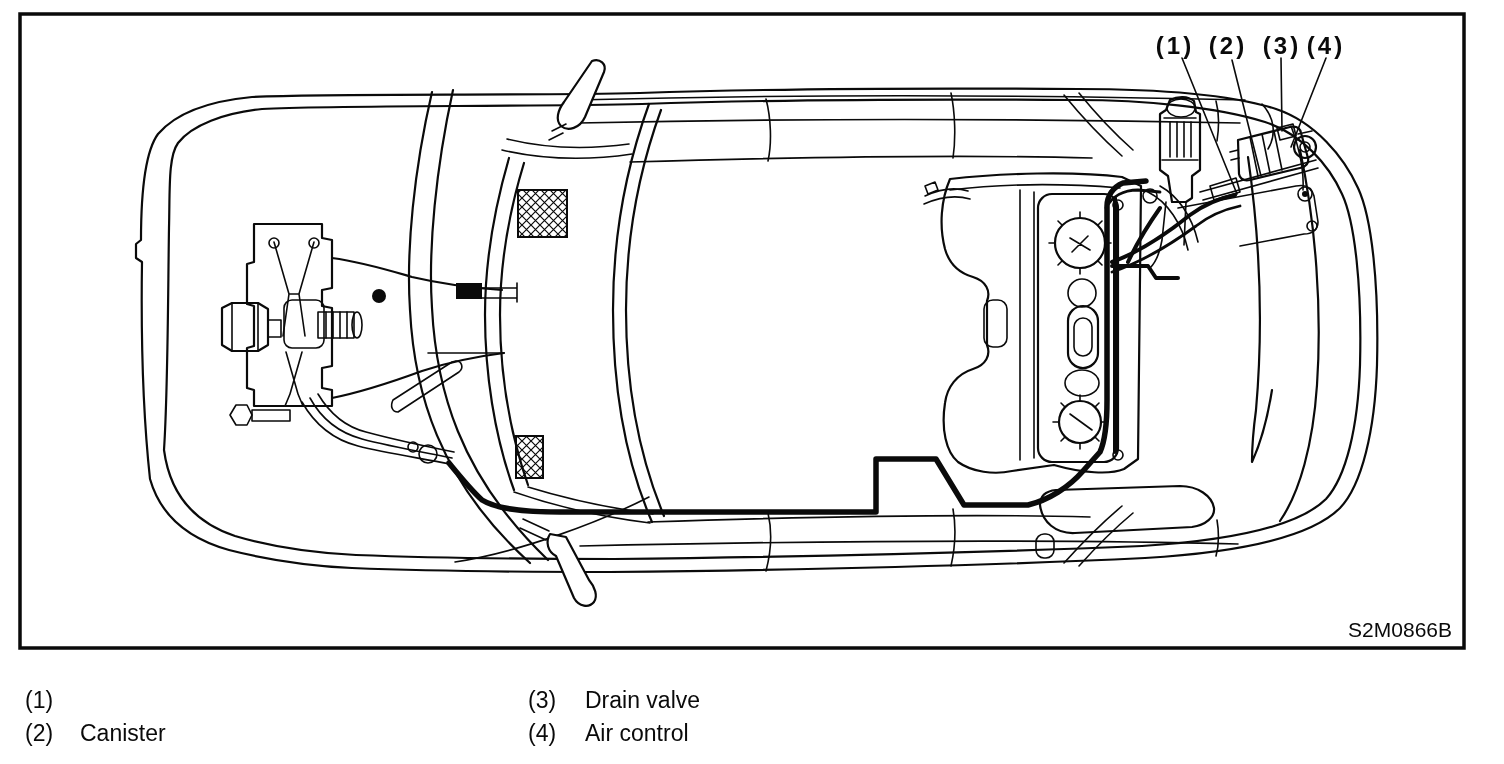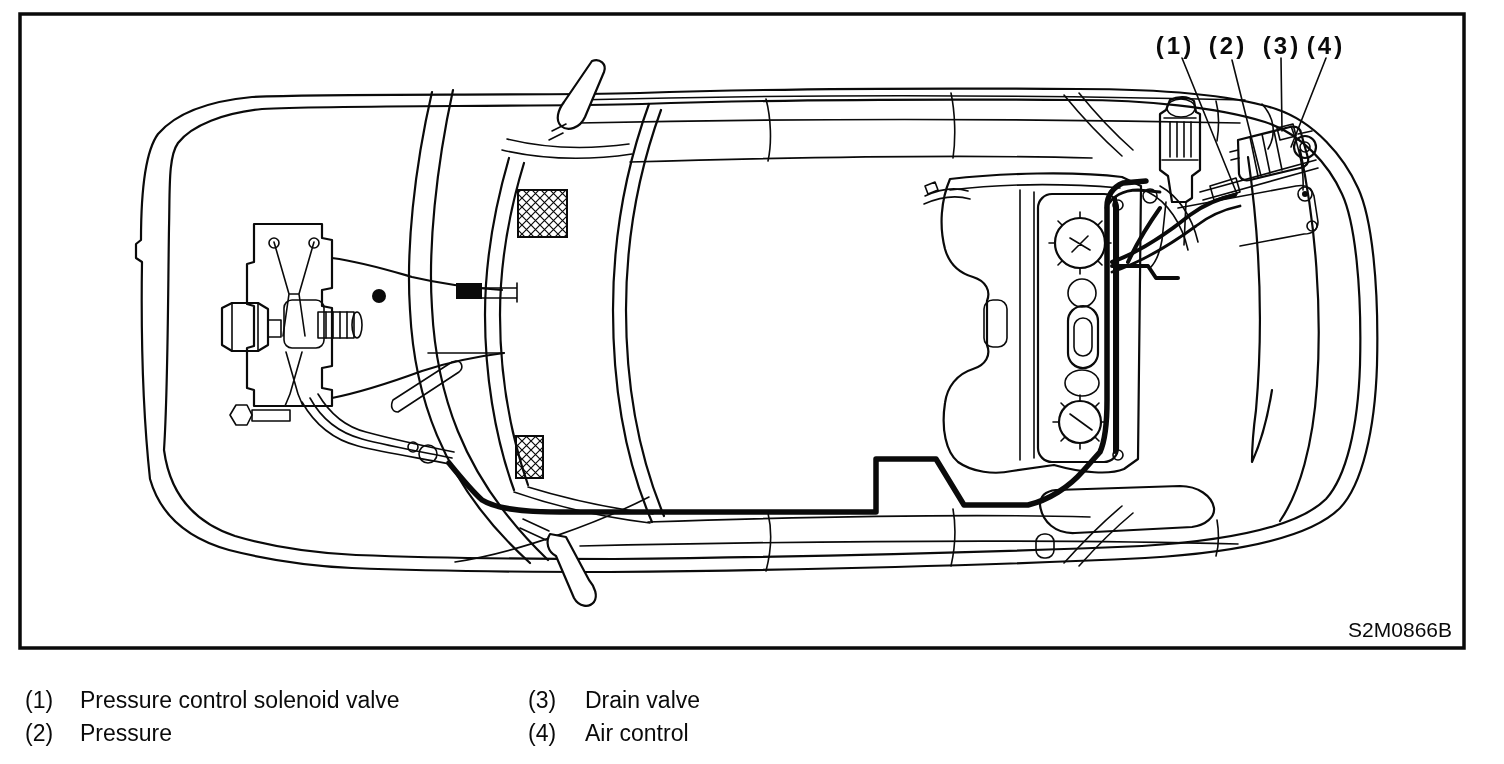--- a/index.html
+++ b/index.html
@@ -225,25 +225,24 @@
     <text class="callout-text" x="1282" y="54" text-anchor="middle">(3)</text>
     <text class="callout-text" x="1326" y="54" text-anchor="middle">(4)</text>
   </g>
 
   <text class="code-text" x="1452" y="637" text-anchor="end">S2M0866B</text>
 </svg>
 
 <div class="legend">
   <div class="legend-item" style="left:25px;top:687px">
     <span class="legend-num">(1)</span>
-    <span class="legend-label">Pressure control solenoid valve</span>
   </div>
   <div class="legend-item" style="left:25px;top:720px">
     <span class="legend-num">(2)</span>
-    <span class="legend-label">Pressure</span>
+    <span class="legend-label">Canister</span>
   </div>
   <div class="legend-item" style="left:528px;top:687px">
     <span class="legend-num c2">(3)</span>
     <span class="legend-label">Drain valve</span>
   </div>
   <div class="legend-item" style="left:528px;top:720px">
     <span class="legend-num c2">(4)</span>
     <span class="legend-label">Air control</span>
   </div>
 </div>

